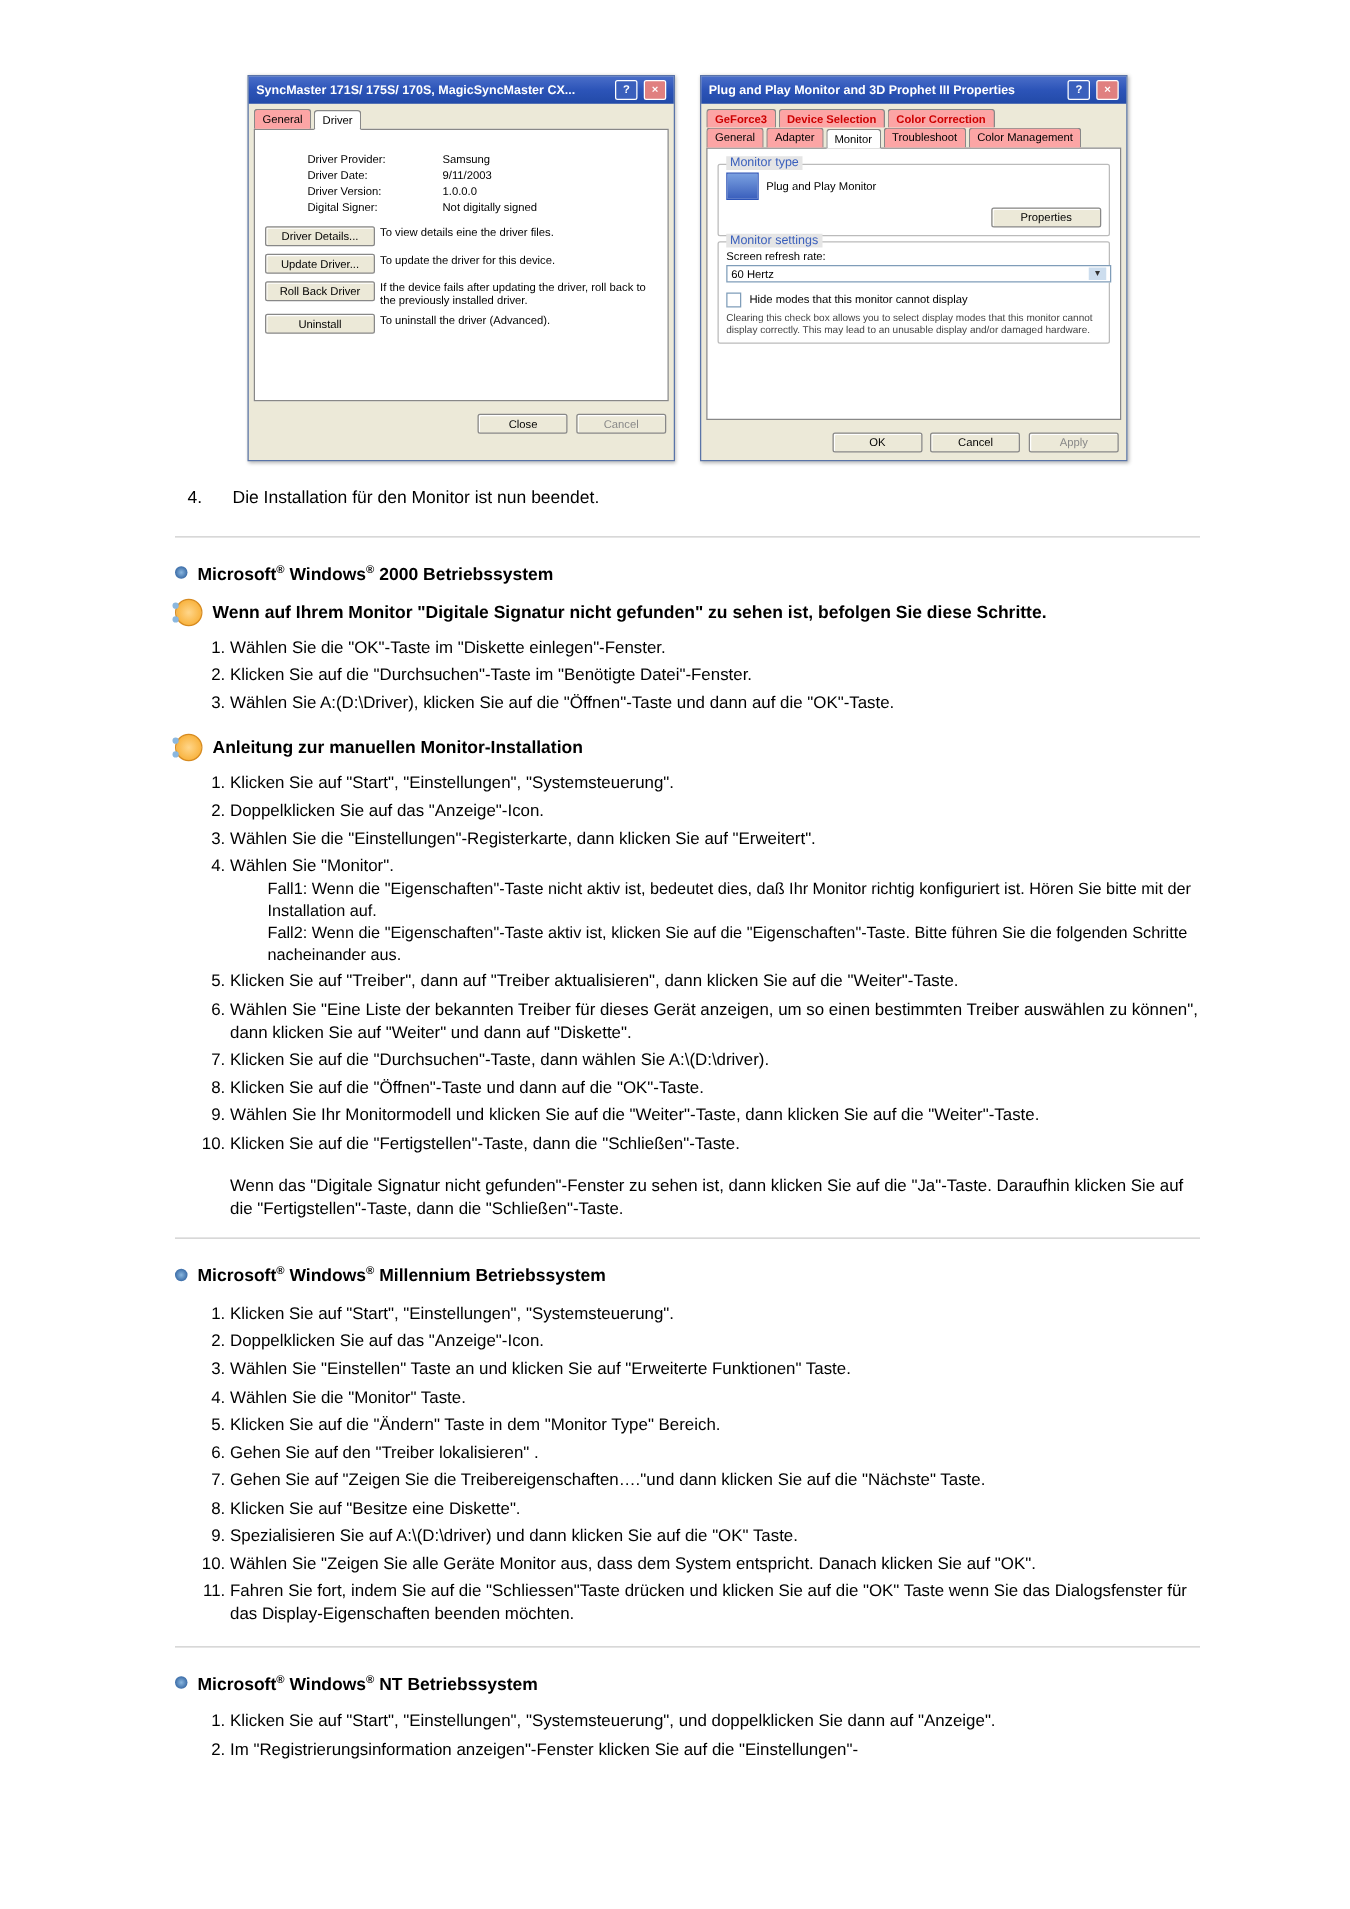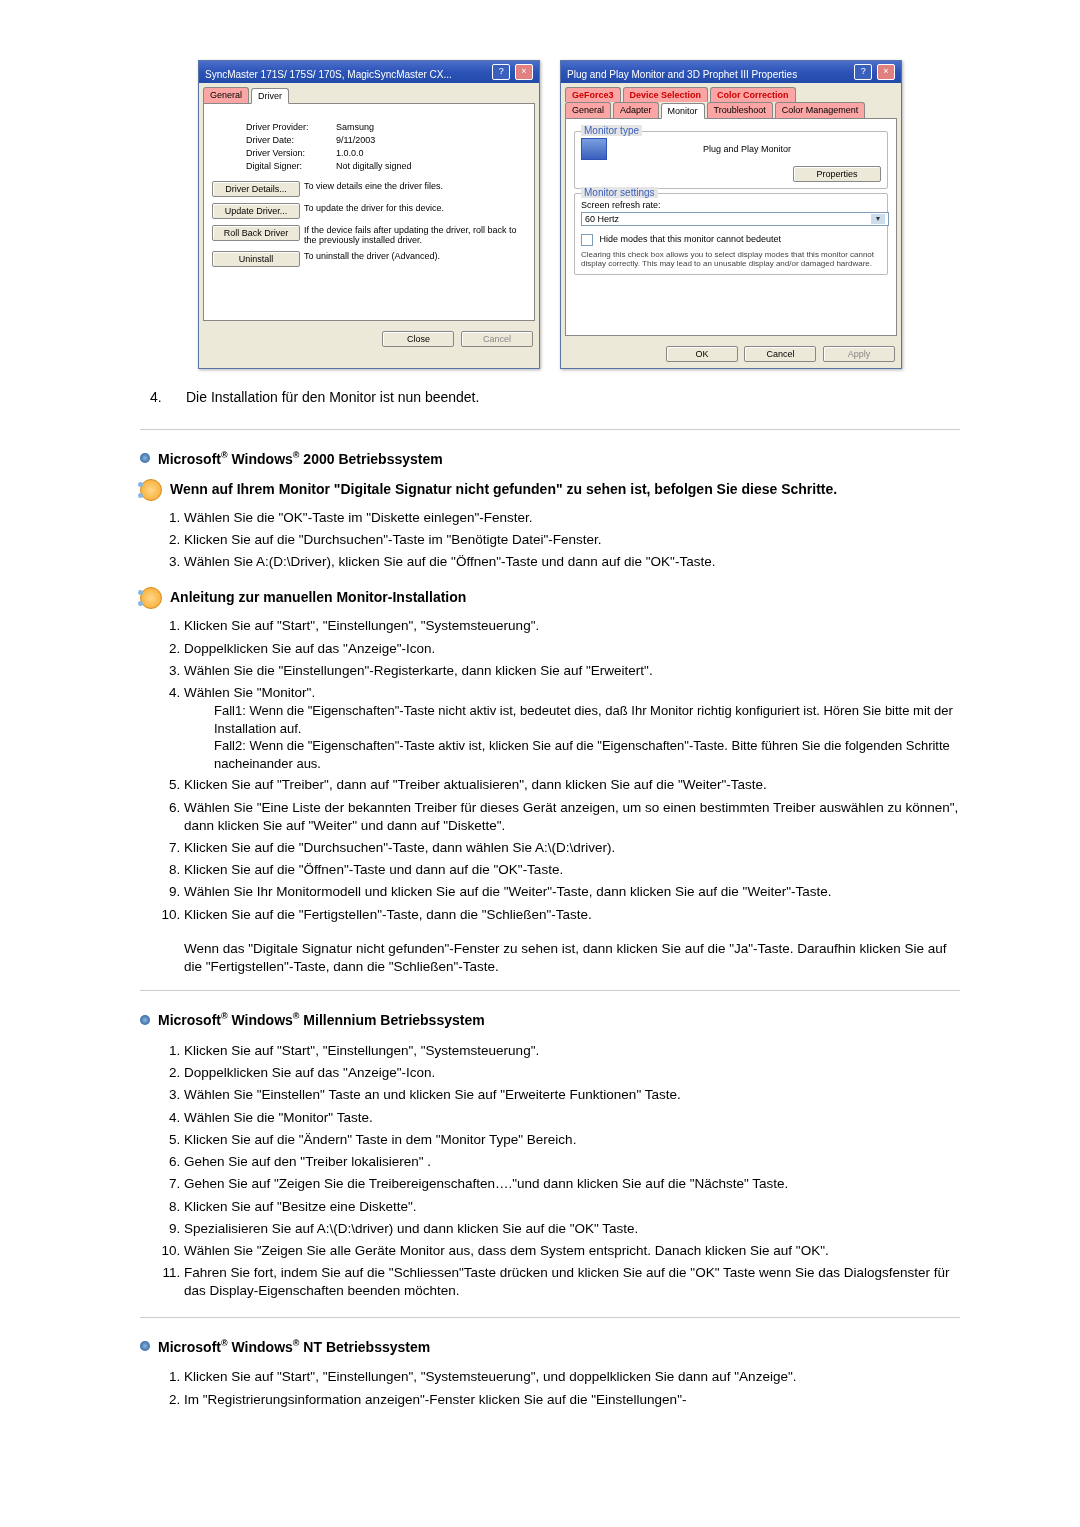--- a/index.html
+++ b/index.html
@@ -22,25 +22,25 @@
     border: 1px solid #5a74a8;
     background: #ece9d8;
     width: 340px;
     font-size: 9px;
     box-shadow: 1px 1px 3px rgba(0,0,0,.3);
   }
   .titlebar {
     background: linear-gradient(#4a6ec9, #2c54b8, #224aa8);
     color: #fff;
     font-size: 10px;
-    font-weight: normal;
+    font-weight: bold;
     padding: 3px 6px;
     display: flex;
     justify-content: space-between;
-    align-items: flex-end;
+    align-items: center;
   }
   .titlebar .win-controls span {
     display: inline-block;
     width: 16px; height: 14px;
     background: #e08080;
     border: 1px solid #fff;
     margin-left: 2px;
     text-align: center;
     line-height: 12px;
     font-size: 9px;
@@ -65,21 +65,21 @@
   .tab.active { background:#fff; border-bottom:1px solid #fff; position:relative; top:1px; }
   .tab-red { color:#c00; font-weight:bold; }
   .panel {
     background: #fff;
     margin: 0 4px 4px 4px;
     border: 1px solid #888;
     padding: 8px;
     min-height: 200px;
   }
   .drv-row { display:flex; margin:3px 0; }
-  .drv-row .l { width:90px; color:#000; }
+  .drv-row .l { width:108px; color:#000; }
   .win-btn {
     background: #ece9d8;
     border: 1px solid #888;
     padding: 2px 8px;
     font-size: 9px;
     display: inline-block;
     min-width: 70px;
     text-align: center;
     border-radius: 2px;
     box-shadow: inset 1px 1px 0 #fff;
@@ -240,36 +240,36 @@
       <div class="tab">Adapter</div>
       <div class="tab active">Monitor</div>
       <div class="tab">Troubleshoot</div>
       <div class="tab">Color Management</div>
     </div>
     <div class="panel">
       <div class="group-box">
         <span class="group-title">Monitor type</span>
         <div style="display:flex;align-items:center;gap:6px;">
           <span class="mon-icon"></span>
-          <span style="flex:1;text-align:center;">Plug and Play Monitor</span>
+          <span style="flex:1;">Plug and Play Monitor</span>
         </div>
         <div style="text-align:right;margin-top:6px;">
           <span class="win-btn">Properties</span>
         </div>
       </div>
       <div class="group-box">
         <span class="group-title">Monitor settings</span>
         <div>Screen refresh rate:</div>
         <div class="dropdown">
           <span>60 Hertz</span>
           <span class="arrow">▾</span>
         </div>
         <div style="margin-top:8px;">
           <span class="chk"></span>
-          <span>Hide modes that this monitor cannot bedeutet</span>
+          <span>Hide modes that this monitor cannot display</span>
         </div>
         <div class="smalltext" style="margin-top:4px;">Clearing this check box allows you to select display modes that this monitor cannot display correctly. This may lead to an unusable display and/or damaged hardware.</div>
       </div>
     </div>
     <div class="bottom-btns">
       <span class="win-btn">OK</span>
       <span class="win-btn">Cancel</span>
       <span class="win-btn disabled">Apply</span>
     </div>
   </div>

